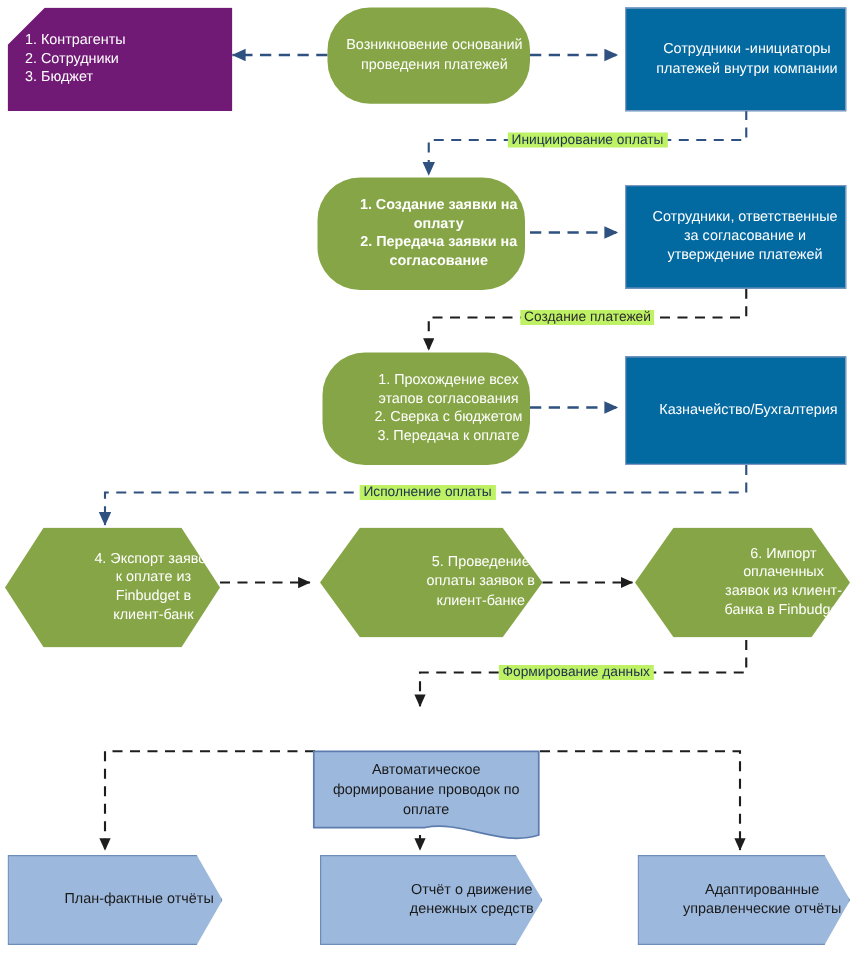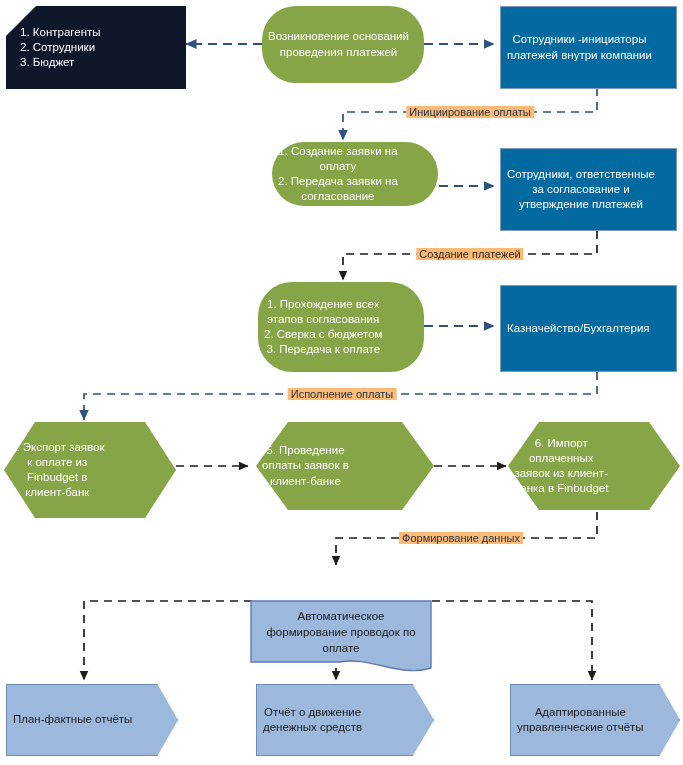--- a/index.html
+++ b/index.html
@@ -21,33 +21,33 @@
     top: 0;
     width: 683px;
     height: 765px;
     pointer-events: none;
   }
   .node {
     position: absolute;
     box-sizing: border-box;
     display: flex;
     align-items: center;
-    justify-content: flex-start;
+    justify-content: flex-end;
     text-align: center;
     line-height: 1.32;
   }
   .node .txt {
     display: block;
     white-space: pre-line;
     padding: 0 6px;
   }
 
   
   .navy {
-    background: #0f172a;
+    background: #701a75;
     color: #ffffff;
     font-size: 11.5px;
     text-align: left;
     justify-content: flex-start;
     padding-left: 14px;
     clip-path: polygon(30px 0, 100% 0, 100% 100%, 0 100%, 0 30px);
   }
   .navy .txt { text-align: left; padding: 0; }
 
   
@@ -101,21 +101,21 @@
     font-size: 11.5px;
     border: 1px solid #6E8CB8;
     clip-path: polygon(0 0, 88% 0, 100% 50%, 88% 100%, 0 100%);
   }
 
   
   .elabel {
     position: absolute;
     font-size: 11px;
     color: #2b2b2b;
-    background: #fdba74;
+    background: #bef264;
     padding: 0 3px;
     white-space: nowrap;
     transform: translate(-50%, -50%);
   }
   .elabel.navyish { color: #21354f; }
 </style>
 </head>
 <body>
 
 <div id="canvas">
@@ -192,21 +192,21 @@
   <div class="node green-round" style="left:262px; top:6px; width:162px; height:77px;">
     <span class="txt">Возникновение оснований
 проведения платежей</span>
   </div>
 
   <div class="node maroon" style="left:500px; top:6px; width:177px; height:83px;">
     <span class="txt">Сотрудники -инициаторы
 платежей внутри компании</span>
   </div>
 
-  <div class="node green-round" style="left:272px; top:142px; width:166px; height:64px;">
+  <div class="node green-round" style="left:254px; top:142px; width:166px; height:90px;font-weight:bold;">
     <span class="txt">1. Создание заявки на
 оплату
 2. Передача заявки на
 согласование</span>
   </div>
 
   <div class="node maroon" style="left:500px; top:148px; width:177px; height:83px;">
     <span class="txt">Сотрудники, ответственные
 за согласование и
 утверждение платежей</span>

